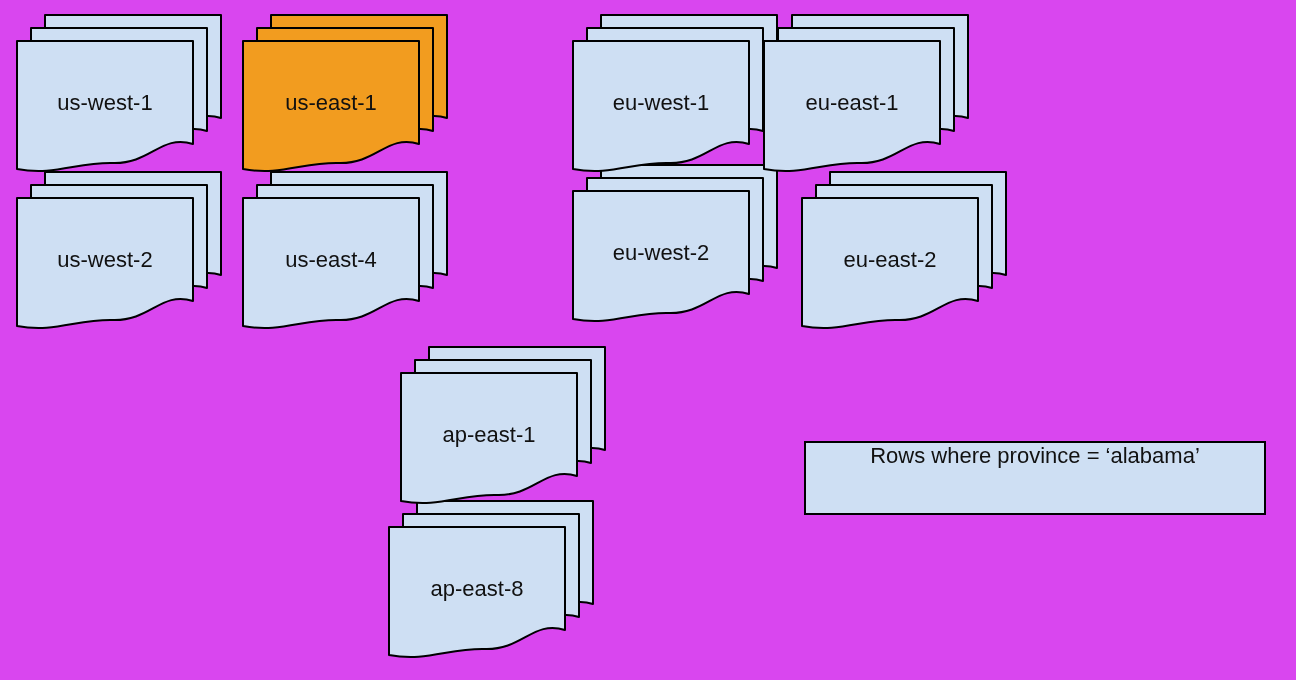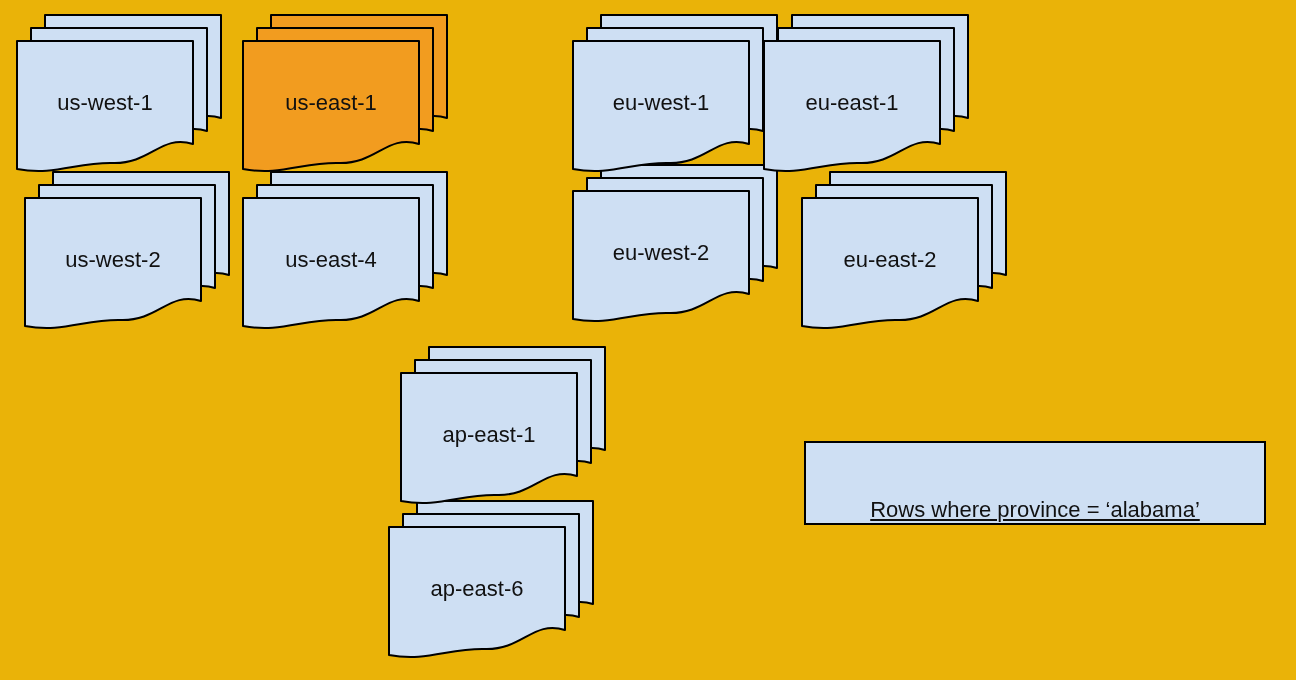--- a/index.html
+++ b/index.html
@@ -10,21 +10,21 @@
   }
   :root {
     --region-fill: #cedff3;
     --highlight-fill: #f29c1f;
     --stroke: #000000;
   }
   .canvas {
     position: relative;
     width: 1296px;
     height: 680px;
-    background: #eab308;
+    background: #d946ef;
     overflow: hidden;
   }
   .stack {
     position: absolute;
     width: 208px;
     height: 158px;
     --fill: var(--region-fill);
   }
   .stack.highlight {
     --fill: var(--highlight-fill);
@@ -58,27 +58,26 @@
   }
   .legend {
     position: absolute;
     left: 804px;
     top: 441px;
     width: 462px;
     border: 2px solid var(--stroke);
     box-sizing: border-box;
   }
   .legend-row {
-    height: 80px;
+    height: 70px;
     display: flex;
-    align-items: flex-end;
+    align-items: flex-start;
     justify-content: center;
     font-size: 22px;
     color: #111111;
-    text-decoration: underline;
   }
   .legend-row.default { background: var(--region-fill); }
   .legend-row.highlight {
     background: var(--highlight-fill);
     border-top: 2px solid var(--stroke);
   }
   .defs-holder {
     position: absolute;
     width: 0;
     height: 0;
@@ -125,21 +124,21 @@
 
   <div class="stack" style="left:763px; top:14px; z-index:2;">
     <svg width="208" height="158" viewBox="0 0 208 158">
       <use class="doc" href="#doc-shape" x="29" y="1"></use>
       <use class="doc" href="#doc-shape" x="15" y="14"></use>
       <use class="doc" href="#doc-shape" x="1" y="27"></use>
     </svg>
     <div class="stack-label">eu-east-1</div>
   </div>
 
-  <div class="stack" style="left:24px; top:171px; z-index:1;">
+  <div class="stack" style="left:16px; top:171px; z-index:1;">
     <svg width="208" height="158" viewBox="0 0 208 158">
       <use class="doc" href="#doc-shape" x="29" y="1"></use>
       <use class="doc" href="#doc-shape" x="15" y="14"></use>
       <use class="doc" href="#doc-shape" x="1" y="27"></use>
     </svg>
     <div class="stack-label">us-west-2</div>
   </div>
 
   <div class="stack" style="left:242px; top:171px; z-index:1;">
     <svg width="208" height="158" viewBox="0 0 208 158">
@@ -176,21 +175,21 @@
     </svg>
     <div class="stack-label">ap-east-1</div>
   </div>
 
   <div class="stack" style="left:388px; top:500px; z-index:1;">
     <svg width="208" height="158" viewBox="0 0 208 158">
       <use class="doc" href="#doc-shape" x="29" y="1"></use>
       <use class="doc" href="#doc-shape" x="15" y="14"></use>
       <use class="doc" href="#doc-shape" x="1" y="27"></use>
     </svg>
-    <div class="stack-label">ap-east-6</div>
+    <div class="stack-label">ap-east-8</div>
   </div>
 
   <div class="legend">
     <div class="legend-row default">
       <span>Rows where province = ‘alabama’</span>
     </div>
   </div>
 
 </div>
 

